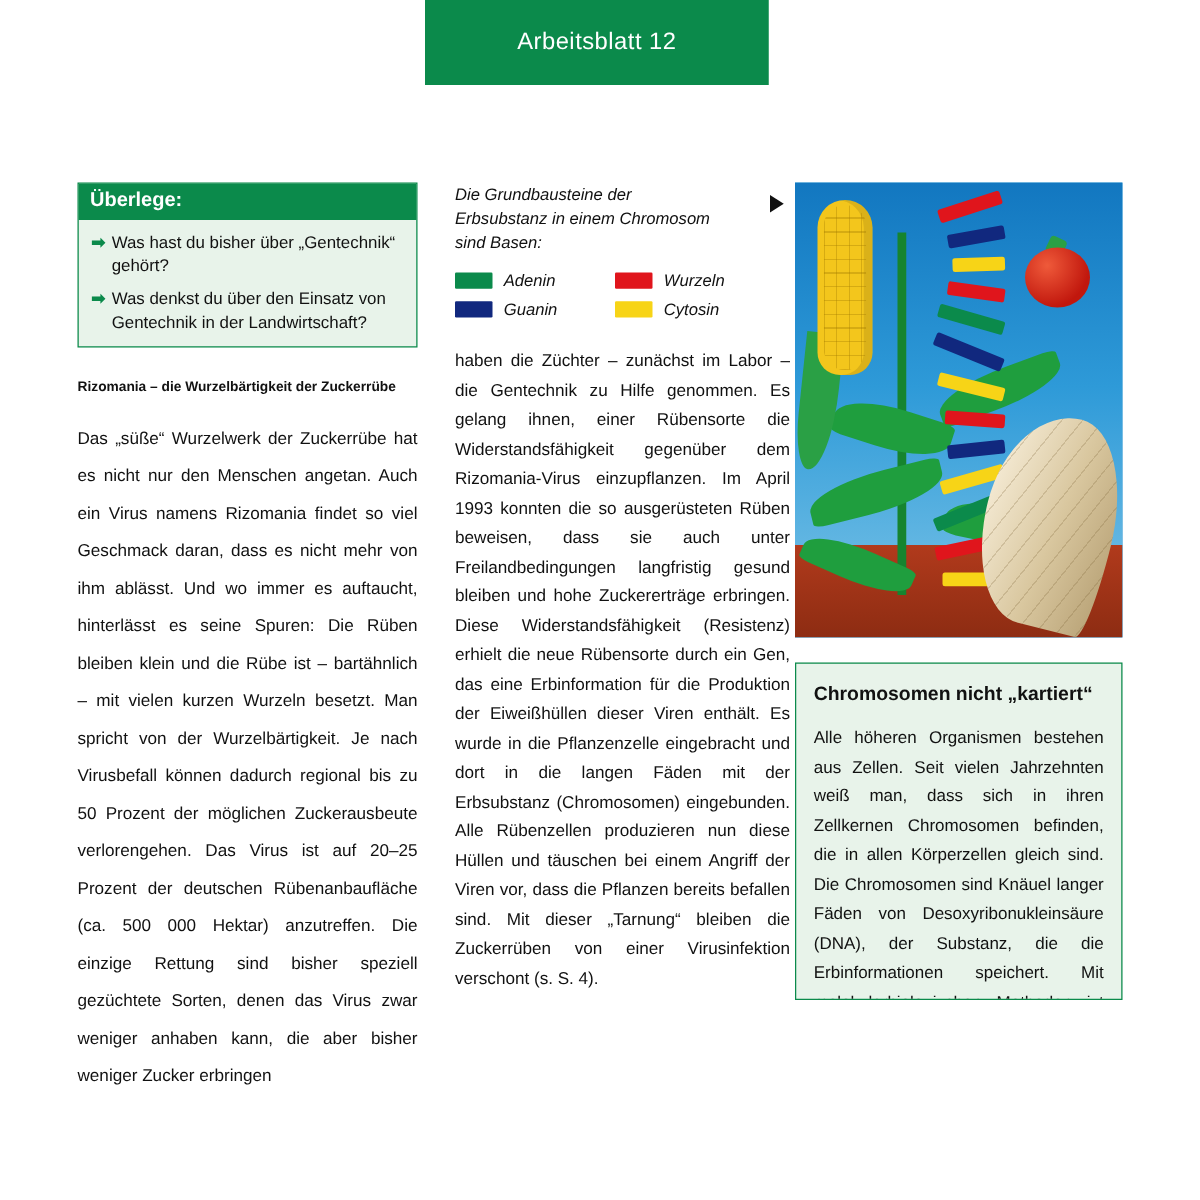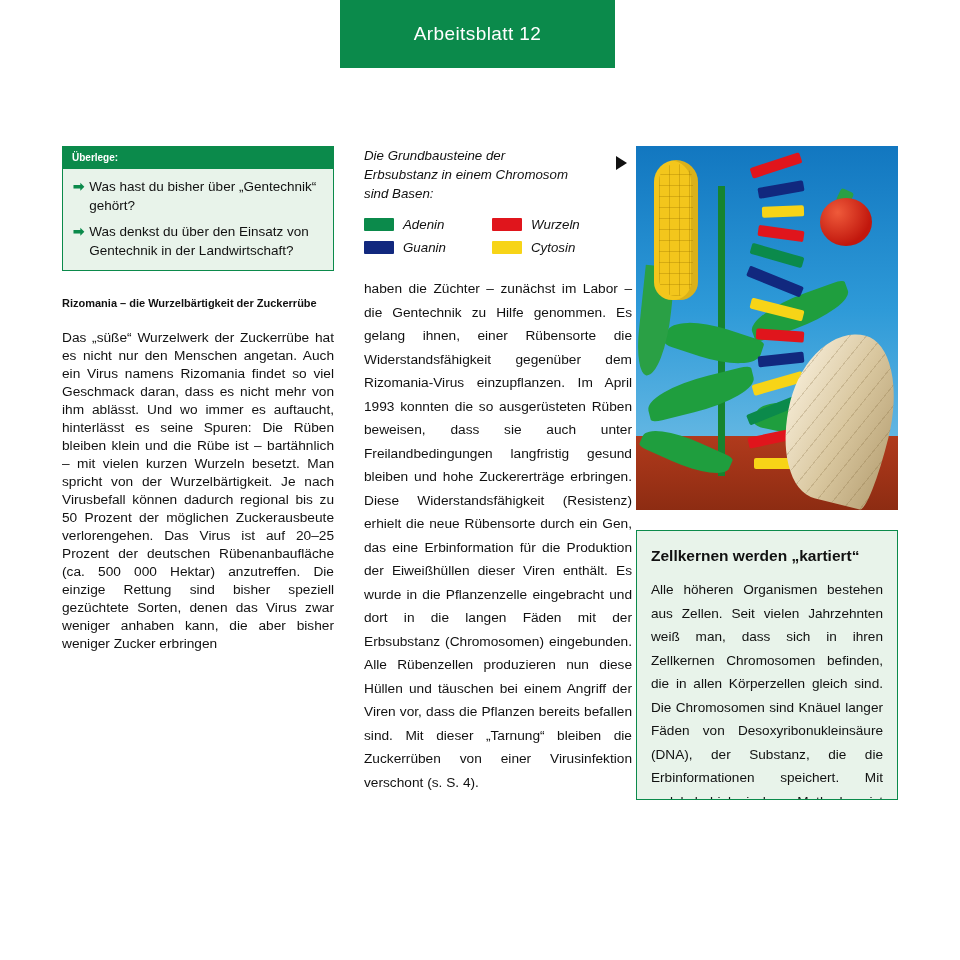--- a/index.html
+++ b/index.html
@@ -63,21 +63,21 @@
   .think-box {
     border: 1px solid #0b8a4b;
     box-sizing: border-box;
     width: 272px;
     background: #e8f3ea;
   }
   .think-head {
     background: #0b8a4b;
     color: #ffffff;
     font-weight: bold;
-    font-size: 10px;
+    font-size: 16px;
     padding: 5px 9px 6px 9px;
   }
   .think-body {
     padding: 8px 10px 10px 10px;
   }
   .think-item {
     display: flex;
     font-size: 13.5px;
     line-height: 19px;
     margin-bottom: 7px;
@@ -94,21 +94,21 @@
   .sub-head {
     margin-top: 22px;
     font-size: 11px;
     font-weight: bold;
     line-height: 20px;
     color: #111;
   }
   .body-text {
     margin-top: 16px;
     font-size: 13.7px;
-    line-height: 18px;
+    line-height: 30px;
     text-align: justify;
     color: #111;
     hyphens: none;
   }
 
   
   .col-mid {
     position: absolute;
     left: 364px;
     top: 146px;
@@ -366,17 +366,17 @@
       <div class="rung" style="left:16px; top:278px; width:56px; background:#e0151c; transform:rotate(-12deg);"></div>
       <div class="rung" style="left:22px; top:304px; width:50px; background:#f7d417; transform:rotate(0deg);"></div>
     </div>
 
     <div class="beet">
       <div class="beet-lines"></div>
     </div>
   </div>
 
   <div class="chrom-box">
-    <div class="chrom-title">Zellkernen werden „kartiert“</div>
+    <div class="chrom-title">Chromosomen nicht „kartiert“</div>
     <div class="chrom-text">Alle höheren Organismen bestehen aus Zellen. Seit vielen Jahrzehnten weiß man, dass sich in ihren Zellkernen Chromosomen befinden, die in allen Körperzellen gleich sind. Die Chromosomen sind Knäuel langer Fäden von Desoxyribonukleinsäure (DNA), der Substanz, die die Erbinformationen speichert. Mit molekularbiologischen Methoden ist es</div>
   </div>
 
 </div>
 
 </body></html>

